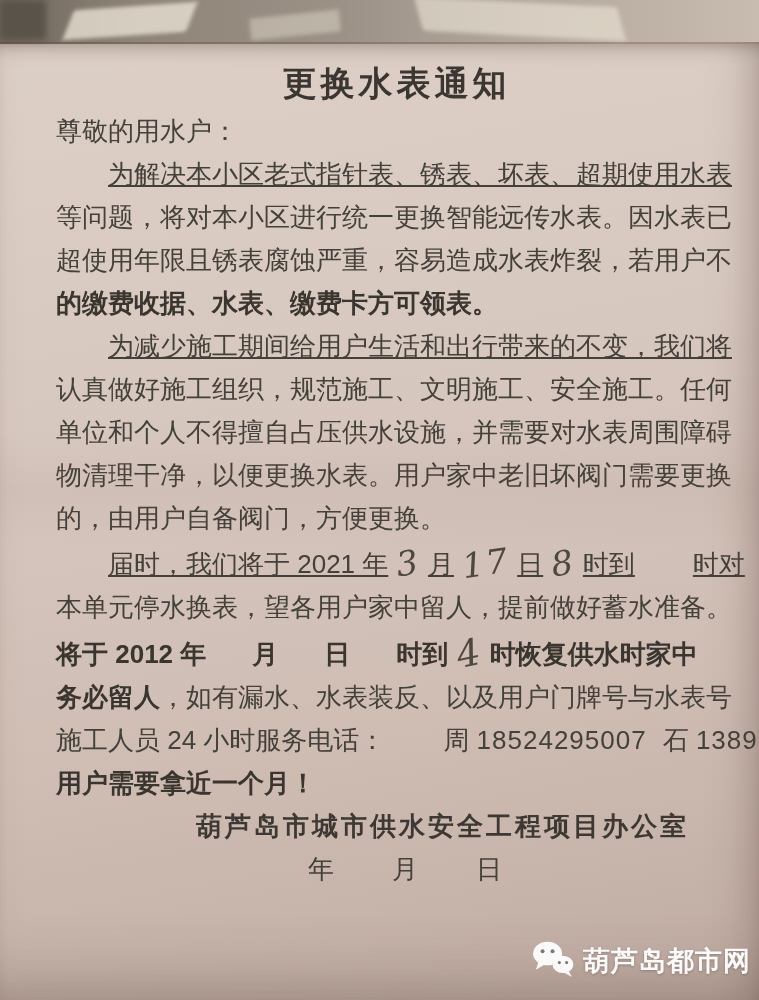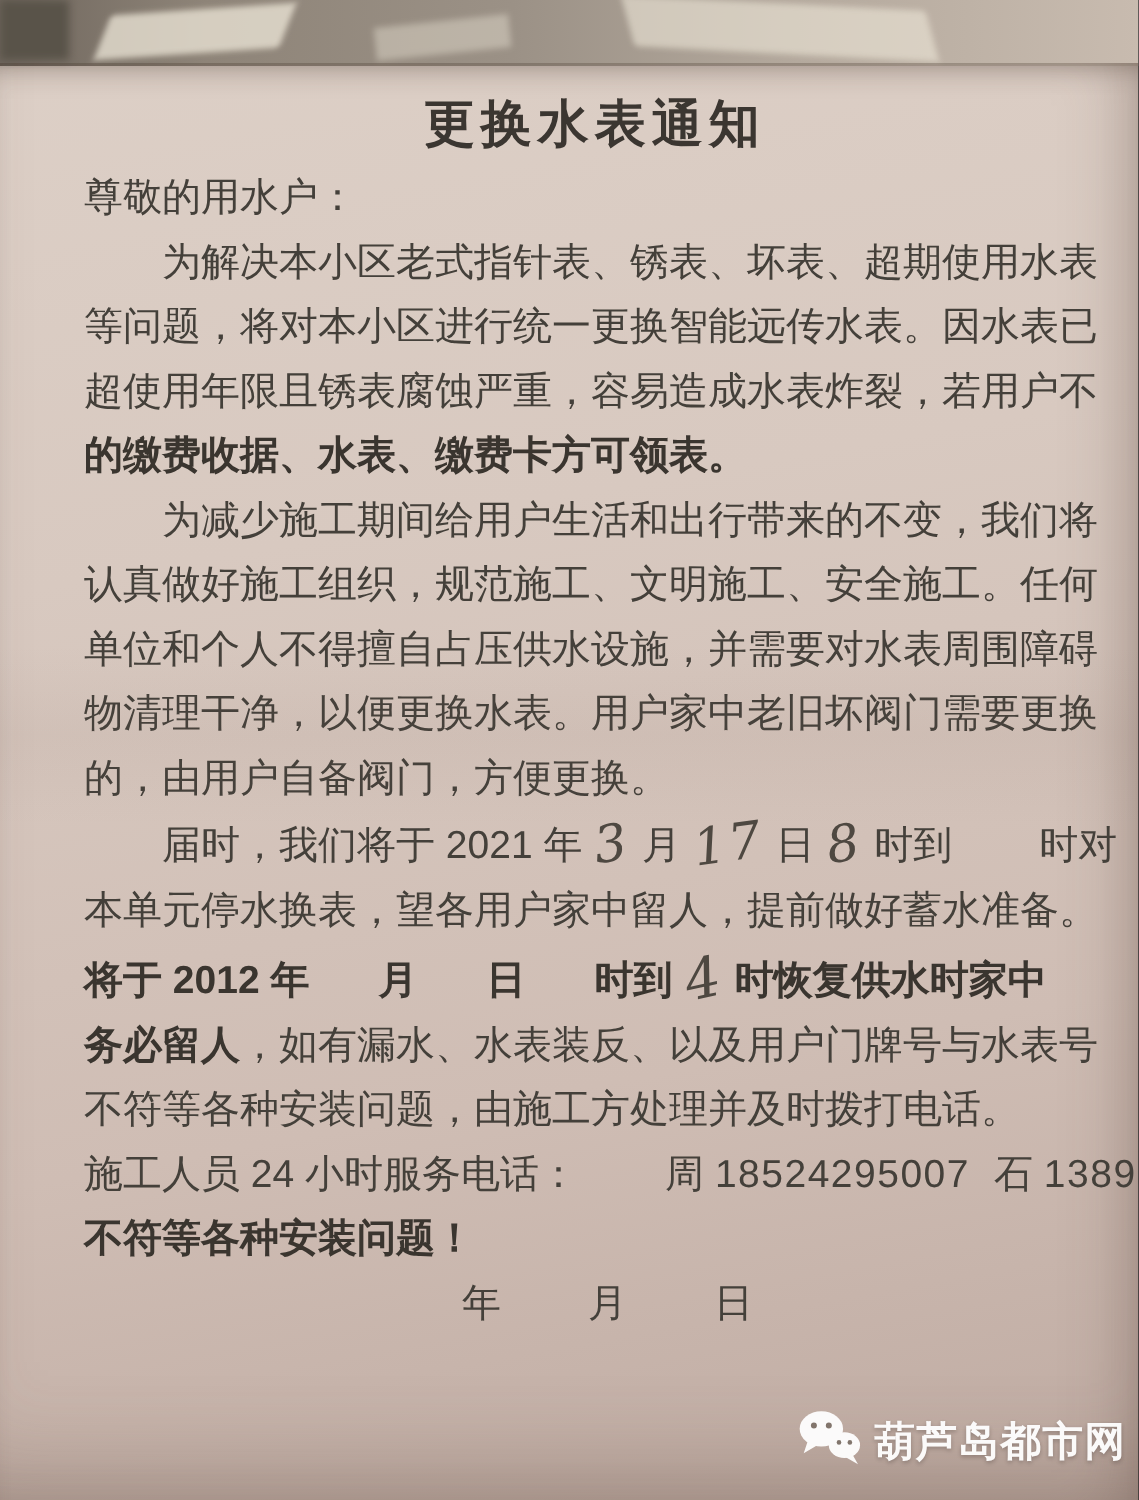--- a/index.html
+++ b/index.html
@@ -23,21 +23,21 @@
     position:absolute;left:0;top:42px;width:759px;height:958px;
     padding:20px 22px 0 56px;box-sizing:border-box;
     color:#44403a;
     box-shadow:inset 0 14px 18px -12px rgba(70,55,45,.45),
                inset -30px 0 45px -25px rgba(90,70,60,.35),
                inset 0 -60px 60px -40px rgba(95,75,65,.30);
   }
   .title{font-size:34px;line-height:42px;font-weight:bold;text-align:center;letter-spacing:4px;color:#3b3631;}
   .body{margin-top:6px;}
   .ln{font-size:26px;line-height:43px;white-space:nowrap;}
-  .indent{padding-left:52px;}
+  .indent{padding-left:52px;text-decoration:underline;}
   .b{font-weight:bold;color:#3a352f;}
   .hand{
     display:inline-block;font-family:"DejaVu Serif","Liberation Serif",serif;
     font-style:italic;font-weight:400;font-size:34px;color:#4e4841;
     transform:rotate(-8deg) translateY(2px);margin:0 8px;letter-spacing:2px;
   }
   .hand.big{font-size:37px;transform:rotate(-12deg) translateY(3px);}
   .gap-sm{display:inline-block;width:16px;}
   .gap-md{display:inline-block;width:46px;}
   .gap-lg{display:inline-block;width:58px;}
@@ -82,26 +82,26 @@
       <div class="ln">认真做好施工组织，规范施工、文明施工、安全施工。任何</div>
       <div class="ln">单位和个人不得擅自占压供水设施，并需要对水表周围障碍</div>
       <div class="ln">物清理干净，以便更换水表。用户家中老旧坏阀门需要更换</div>
       <div class="ln">的，由用户自备阀门，方便更换。</div>
 
       <div class="ln indent"><span>届时，我们将于 2021 年</span><span class="hand">3</span><span>月</span><span class="hand">17</span><span>日</span><span class="hand">8</span><span>时到</span><span class="gap-lg"></span><span>时对</span></div>
       <div class="ln">本单元停水换表，望各用户家中留人，提前做好蓄水准备。</div>
 
       <div class="ln b"><span>将于 2012 年</span><span class="gap-md"></span><span>月</span><span class="gap-md"></span><span>日</span><span class="gap-md"></span><span>时到</span><span class="hand big">4</span><span>时恢复供水时家中</span></div>
       <div class="ln"><span class="b">务必留人</span><span>，如有漏水、水表装反、以及用户门牌号与水表号</span></div>
-      <div class="ln">不符等各种安装问题，由施工方处理并及时拨打电话。</div>
 
       <div class="ln"><span>施工人员 24 小时服务电话：</span><span class="gap-lg"></span><span>周</span>&nbsp;<span class="num">18524295007</span><span class="gap-sm"></span><span>石</span>&nbsp;<span class="num">13898948200</span></div>
 
-      <div class="ln b">不符等各种安装问题！</div>
+      <div class="ln b">用户需要拿近一个月！</div>
 
+      <div class="signature">葫芦岛市城市供水安全工程项目办公室</div>
       <div class="dateline"><span>年</span><span>月</span><span>日</span></div>
     </div>
   </div>
 
   <div class="crease"></div>
 
   <div class="watermark">
     <span>
       <svg width="44" height="38" viewBox="0 0 48 42">
         <g fill="#ffffff">

